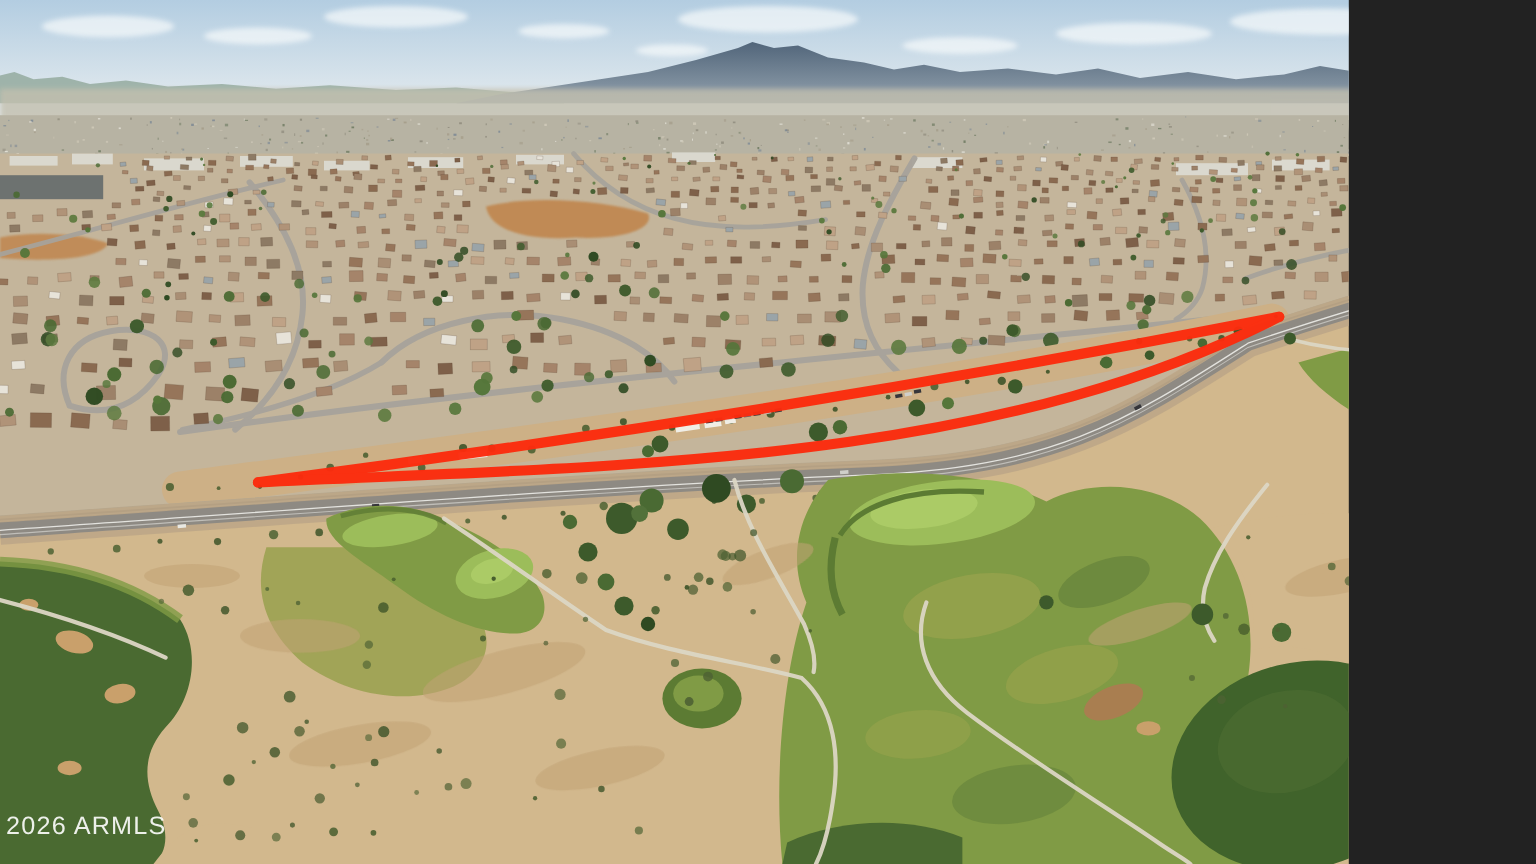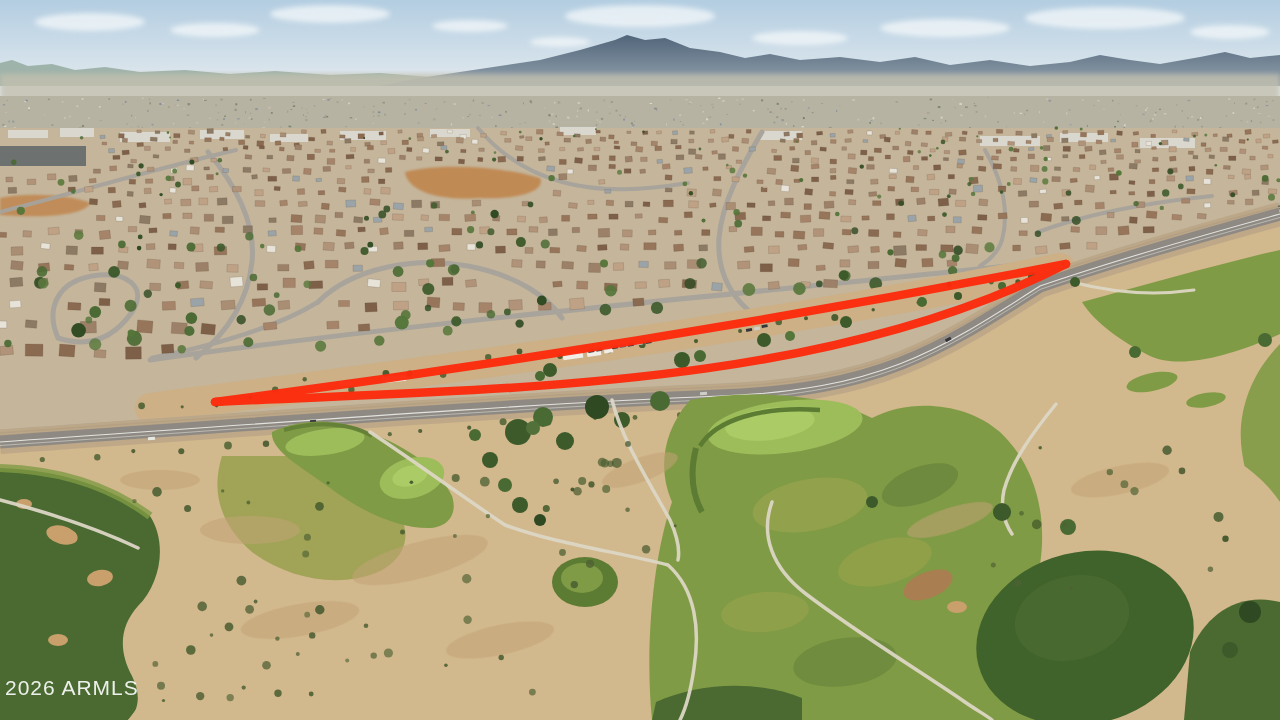--- a/index.html
+++ b/index.html
@@ -1,16 +1,16 @@
 <!DOCTYPE html>
 <html><head>
 <meta charset="utf-8">
 <style>
   html,body{margin:0;padding:0;background:#222;}
-  .photo{position:relative;width:1280px;height:720px;overflow:hidden;font-family:"Liberation Sans",sans-serif;}
+  .photo{position:relative;width:1124px;height:720px;overflow:hidden;font-family:"Liberation Sans",sans-serif;}
   svg{display:block;}
   .wm{font-family:"Liberation Sans",sans-serif;font-size:21px;fill:#ffffff;opacity:.9;letter-spacing:1px;}
 </style>
 </head>
 <body>
 
 <div class="photo">
 <svg id="scene" width="1280" height="720" viewBox="0 0 1280 720" xmlns="http://www.w3.org/2000/svg">
   <defs>
     <linearGradient id="gSky" x1="0" y1="0" x2="0" y2="1">

